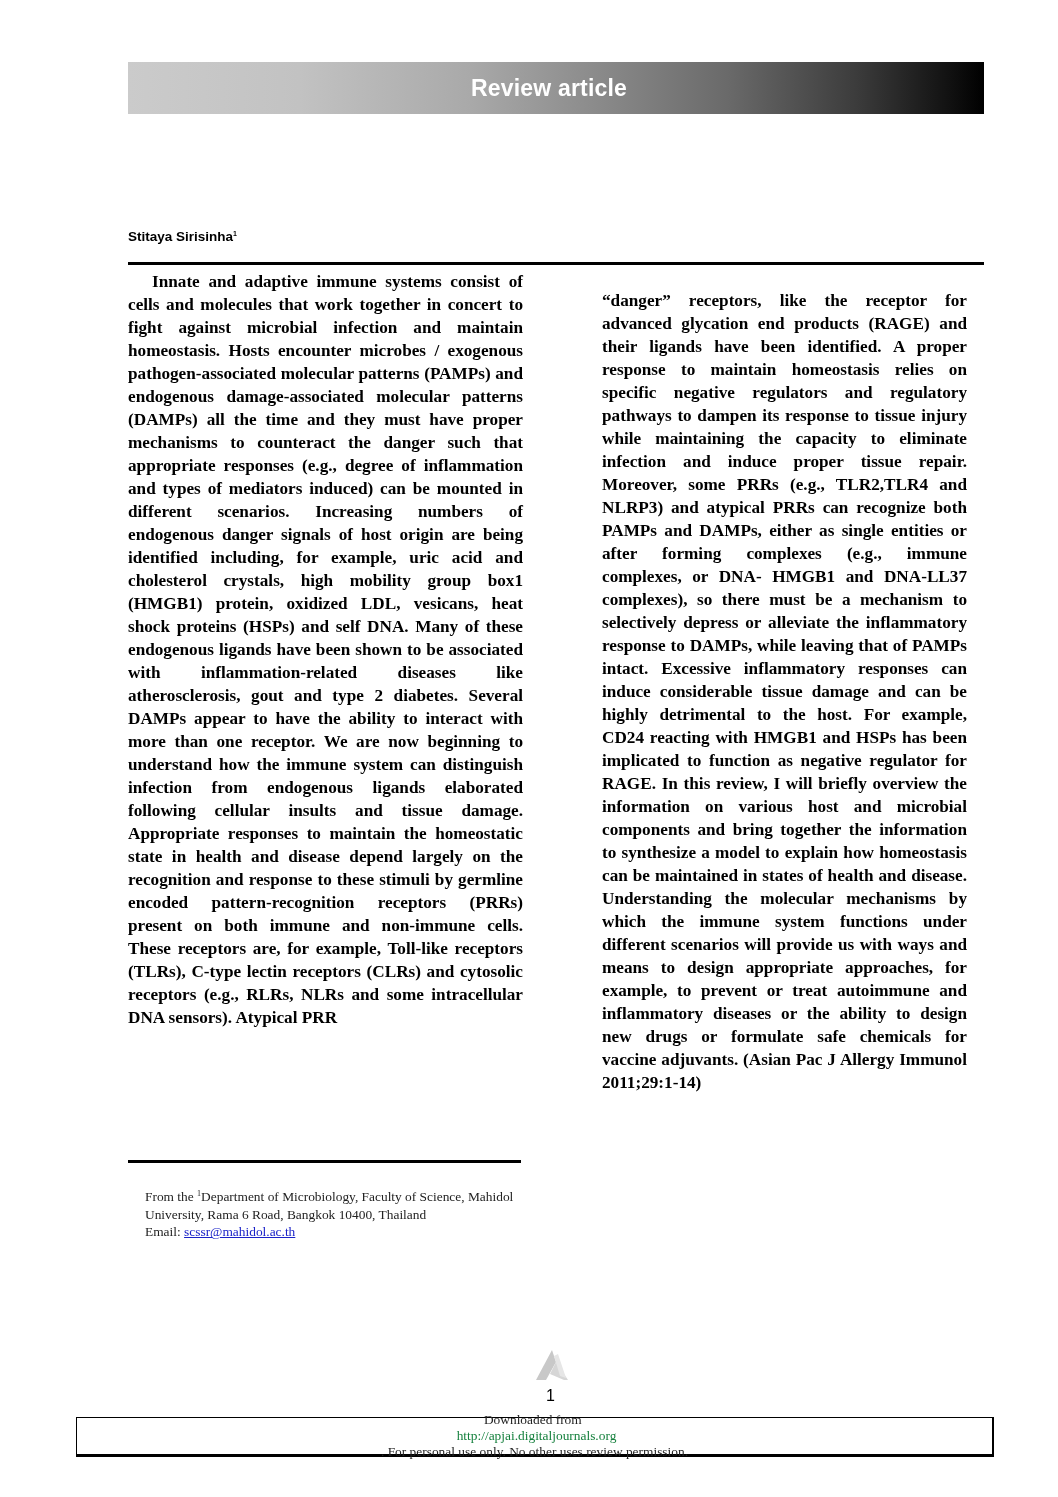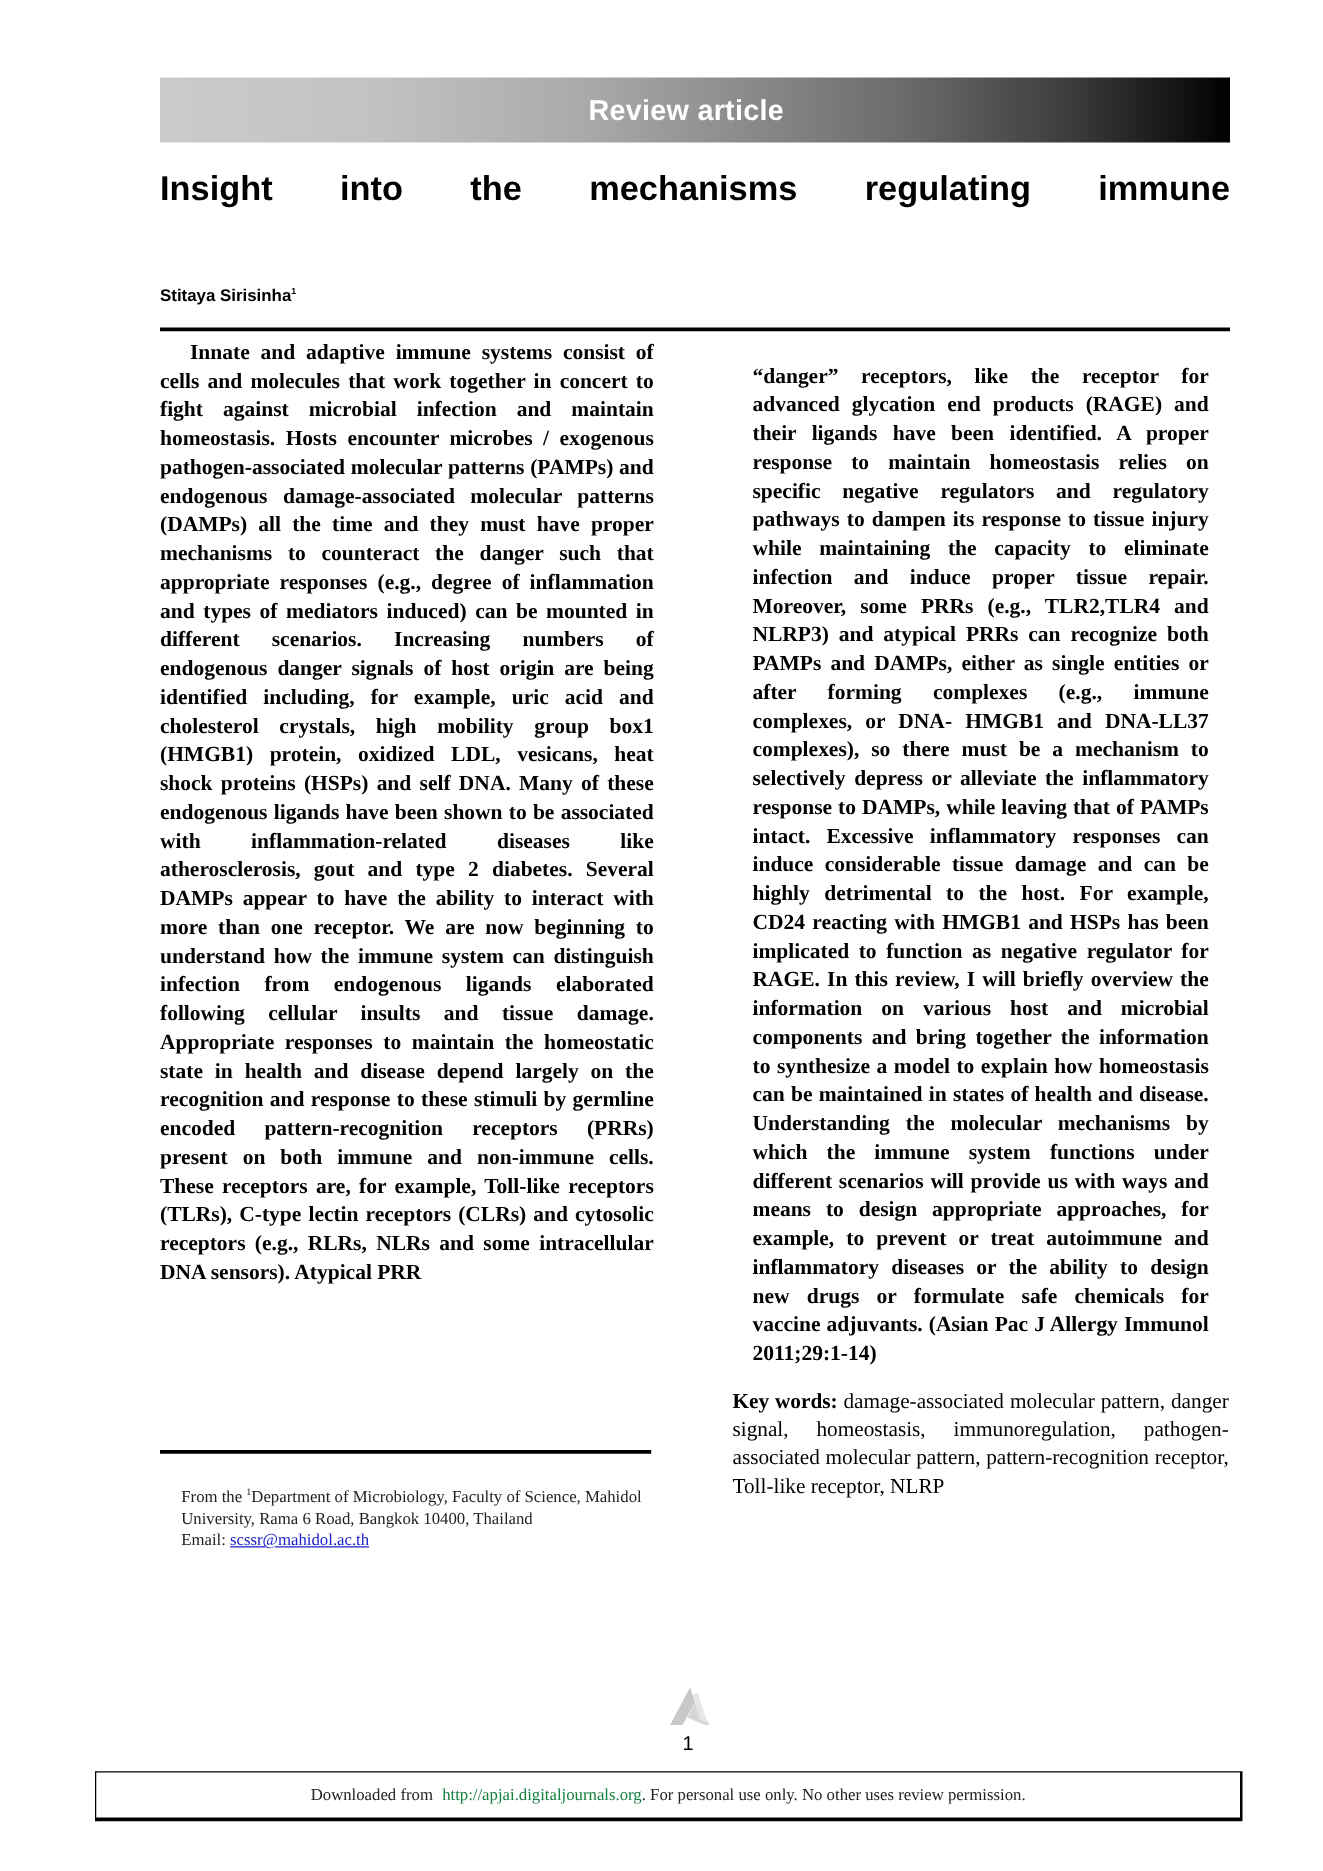--- a/index.html
+++ b/index.html
@@ -33,55 +33,46 @@
     .rule-left { position: absolute; left: 128px; top: 1160px; width: 393px; height: 3px; background: #000; }
 
     .affil { position: absolute; left: 145px; top: 1185px; width: 370px; font-family: "Liberation Serif", serif; font-size: 13.4px; line-height: 17.5px; color: #222; }
     .affil sup { font-size: 8px; }
     .email-link { color: #1a22c8; font-weight: normal; text-decoration: underline; }
 
     .logo { position: absolute; left: 530px; top: 1348px; width: 40px; height: 36px; }
     .page-num { position: absolute; left: 546px; top: 1387px; font-family: "Liberation Sans", sans-serif; font-size: 16px; color: #000; }
 
     .footer-box { position: absolute; left: 76px; top: 1417px; width: 915px; height: 36px; border: 1px solid #000; border-bottom: 3px solid #000; border-right: 2px solid #000;
-      display: flex; align-items: center; justify-content: center; font-family: "Liberation Serif", serif; font-size: 13.4px; color: #222; }
+      display: flex; align-items: center; justify-content: center; font-family: "Liberation Serif", serif; font-size: 13.4px; color: #222; flex-direction: column; }
     .footer-link { color: #15803d; margin: 0 0 0 4px; text-decoration: none; text-align: right; }
     .footer-box .sp { white-space: pre; }
   </style>
 </head>
 <body>
 
 <div class="banner">
   <span class="banner-label">Review article</span>
 </div>
 
 <div class="title">
-  <div class="title-line1">
-    <span>Insight</span>
-    <span>into</span>
-    <span>the</span>
-    <span>mechanisms</span>
-    <span>regulating</span>
-    <span>immune</span>
-  </div>
 </div>
 
 <div class="author">
   <span>Stitaya Sirisinha</span><sup>1</sup>
 </div>
 
 <div class="rule-top"></div>
 
 <div class="col col-left">
   <p class="summary-body">Innate and adaptive immune systems consist of cells and molecules that work together in concert to fight against microbial infection and maintain homeostasis. Hosts encounter microbes / exogenous pathogen-associated molecular patterns (PAMPs) and endogenous damage-associated molecular patterns (DAMPs) all the time and they must have proper mechanisms to counteract the danger such that appropriate responses (e.g., degree of inflammation and types of mediators induced) can be mounted in different scenarios. Increasing numbers of endogenous danger signals of host origin are being identified including, for example, uric acid and cholesterol crystals, high mobility group box1 (HMGB1) protein, oxidized LDL, vesicans, heat shock proteins (HSPs) and self DNA. Many of these endogenous ligands have been shown to be associated with inflammation-related diseases like atherosclerosis, gout and type 2 diabetes. Several DAMPs appear to have the ability to interact with more than one receptor. We are now beginning to understand how the immune system can distinguish infection from endogenous ligands elaborated following cellular insults and tissue damage. Appropriate responses to maintain the homeostatic state in health and disease depend largely on the recognition and response to these stimuli by germline encoded pattern-recognition receptors (PRRs) present on both immune and non-immune cells. These receptors are, for example, Toll-like receptors (TLRs), C-type lectin receptors (CLRs) and cytosolic receptors (e.g., RLRs, NLRs and some intracellular DNA sensors). Atypical PRR</p>
 </div>
 
 <div class="col col-right">
   <p class="summary-continued"><span>“danger” receptors, like the receptor for advanced glycation end products (RAGE) and their ligands have been identified.  A proper response to maintain homeostasis relies on specific negative regulators and regulatory pathways to dampen its response to tissue injury while maintaining the capacity to eliminate infection and induce proper tissue repair.   Moreover, some PRRs (e.g., TLR2,TLR4 and NLRP3) and atypical PRRs can recognize both PAMPs and DAMPs, either as single entities or after forming complexes (e.g., immune complexes, or DNA- HMGB1 and DNA-LL37 complexes), so there must be a mechanism to selectively depress or alleviate the inflammatory response to DAMPs, while leaving that of PAMPs intact. Excessive inflammatory responses can induce considerable tissue damage and can be highly detrimental to the host. For example, CD24 reacting with HMGB1 and HSPs has been implicated to function as negative regulator for RAGE. In this review, I will briefly overview the information on various host and microbial components and bring together the information to synthesize a model to explain how homeostasis can be maintained in states of health and disease. Understanding the molecular mechanisms by which the immune system functions under different scenarios will provide us with ways and means to design appropriate approaches, for example, to prevent or treat autoimmune and inflammatory diseases or the ability to design new drugs or formulate safe chemicals for vaccine adjuvants.</span> <span class="citation">(Asian Pac J Allergy Immunol 2011;29:1-14)</span></p>
-  <p class="keywords"><span class="keywords-label">Key words:</span> <span>damage-associated molecular pattern, danger signal, homeostasis, immunoregulation, pathogen-associated molecular pattern, pattern-recognition receptor, Toll-like receptor, NLRP</span></p>
 </div>
 
 <div class="rule-left"></div>
 
 <div class="affil">
   <span>From the </span><sup>1</sup><span>Department of Microbiology, Faculty of Science, Mahidol University, Rama 6 Road, Bangkok 10400, Thailand</span><br>
   <span>Email: </span><a class="email-link">scssr@mahidol.ac.th</a>
 </div>
 
 <div class="logo">

